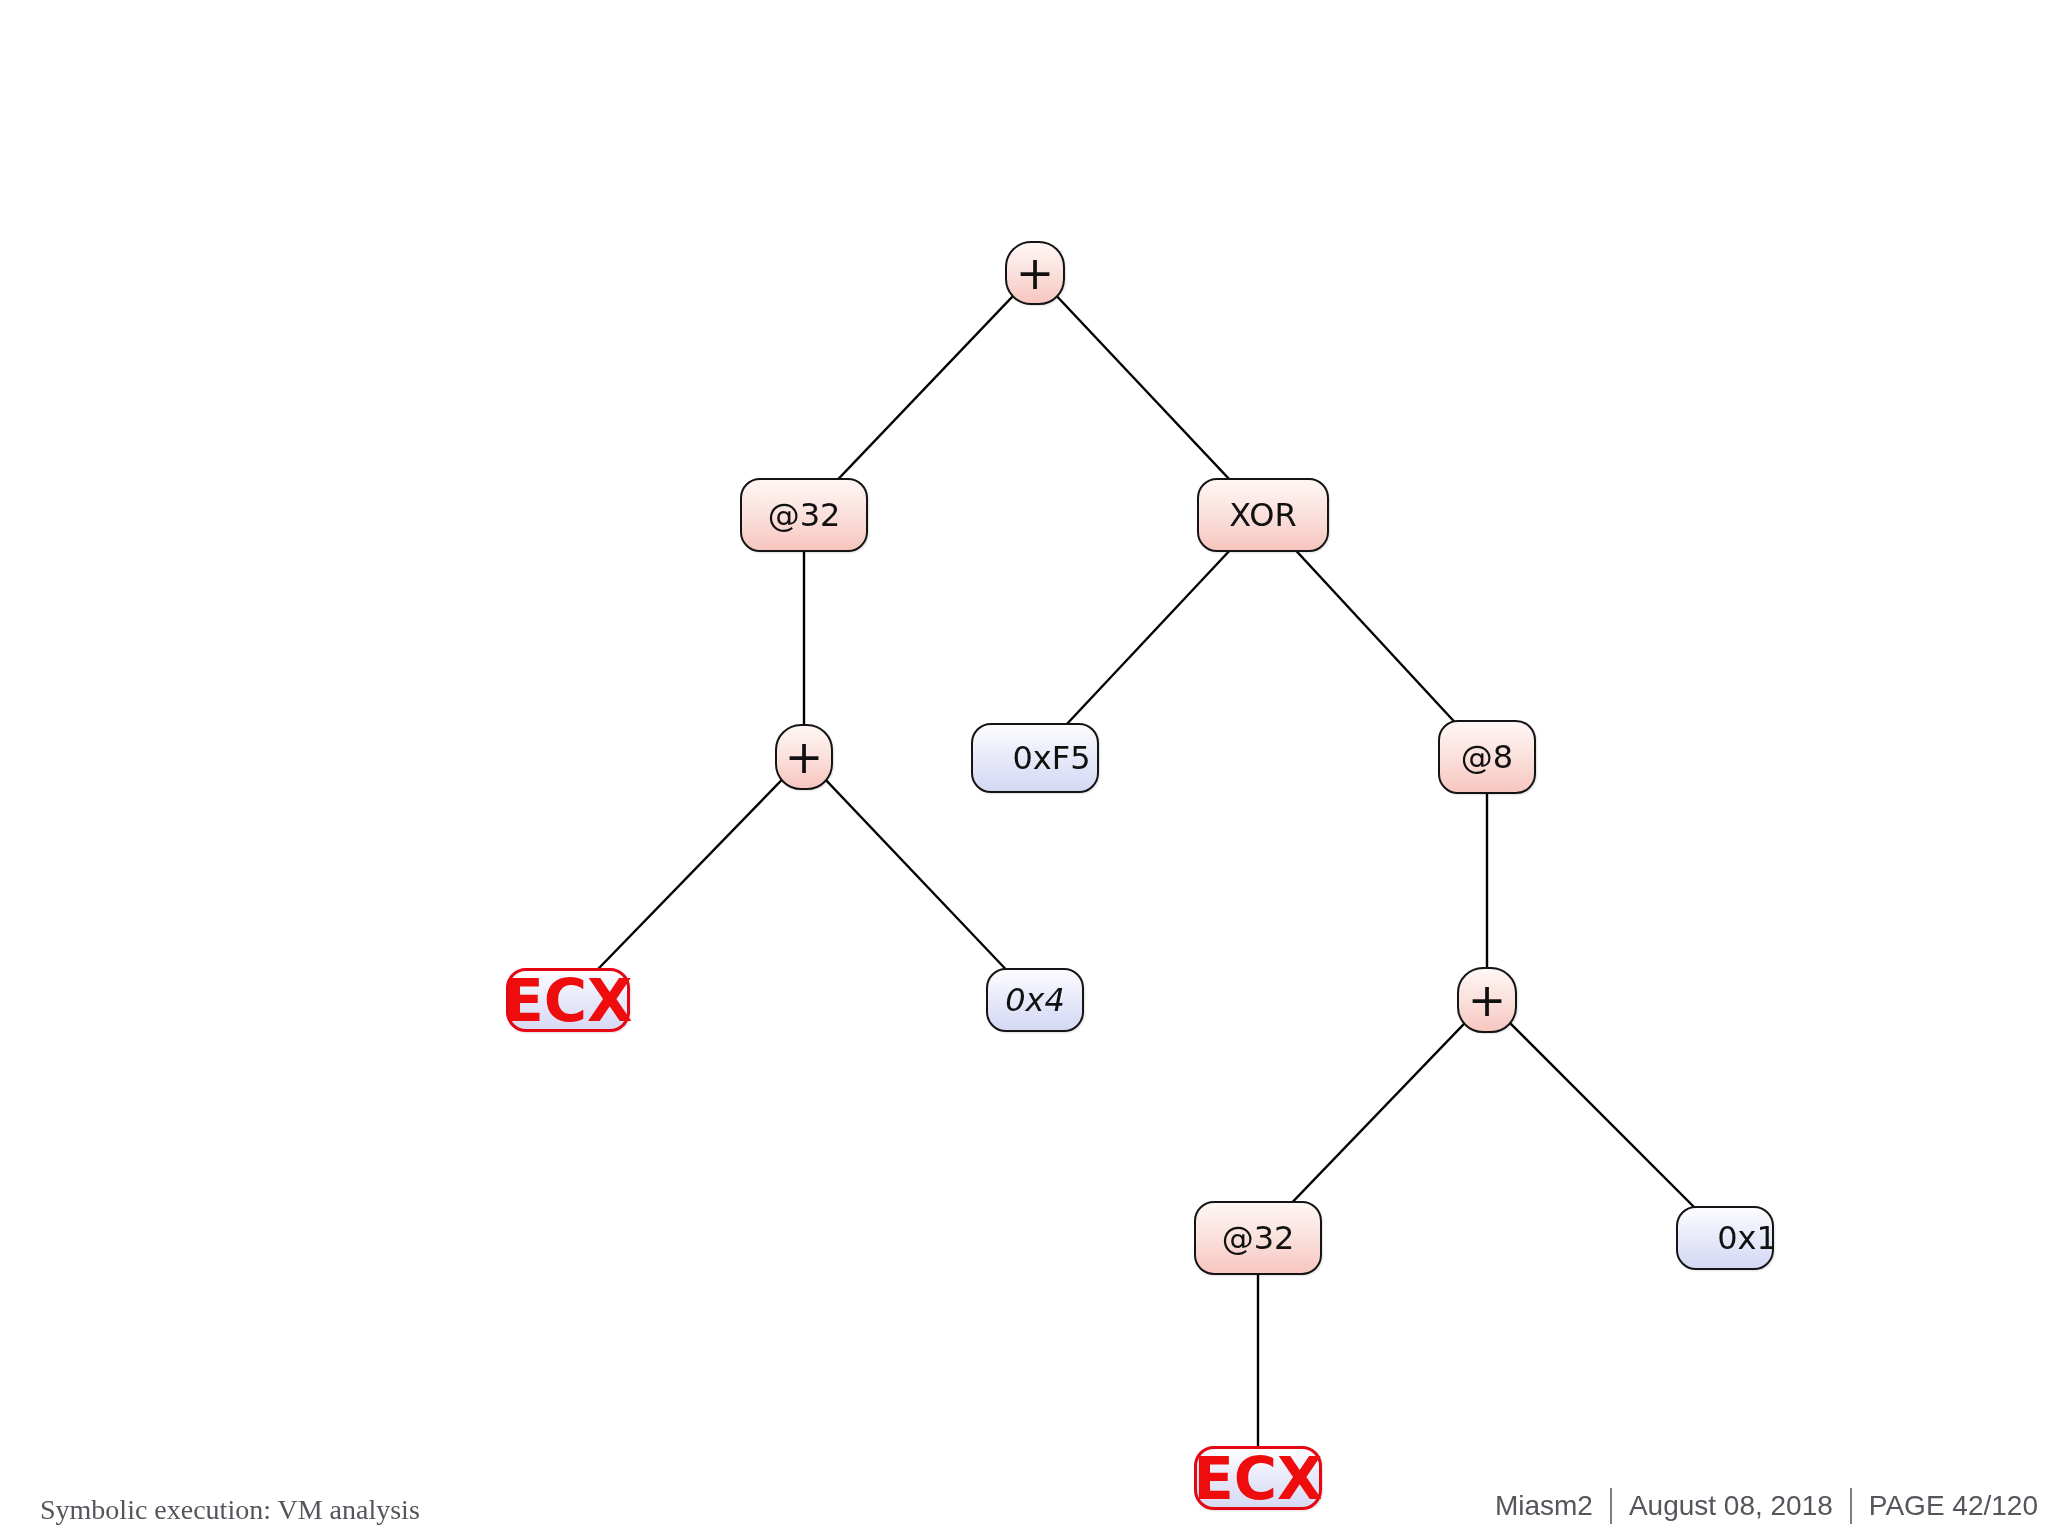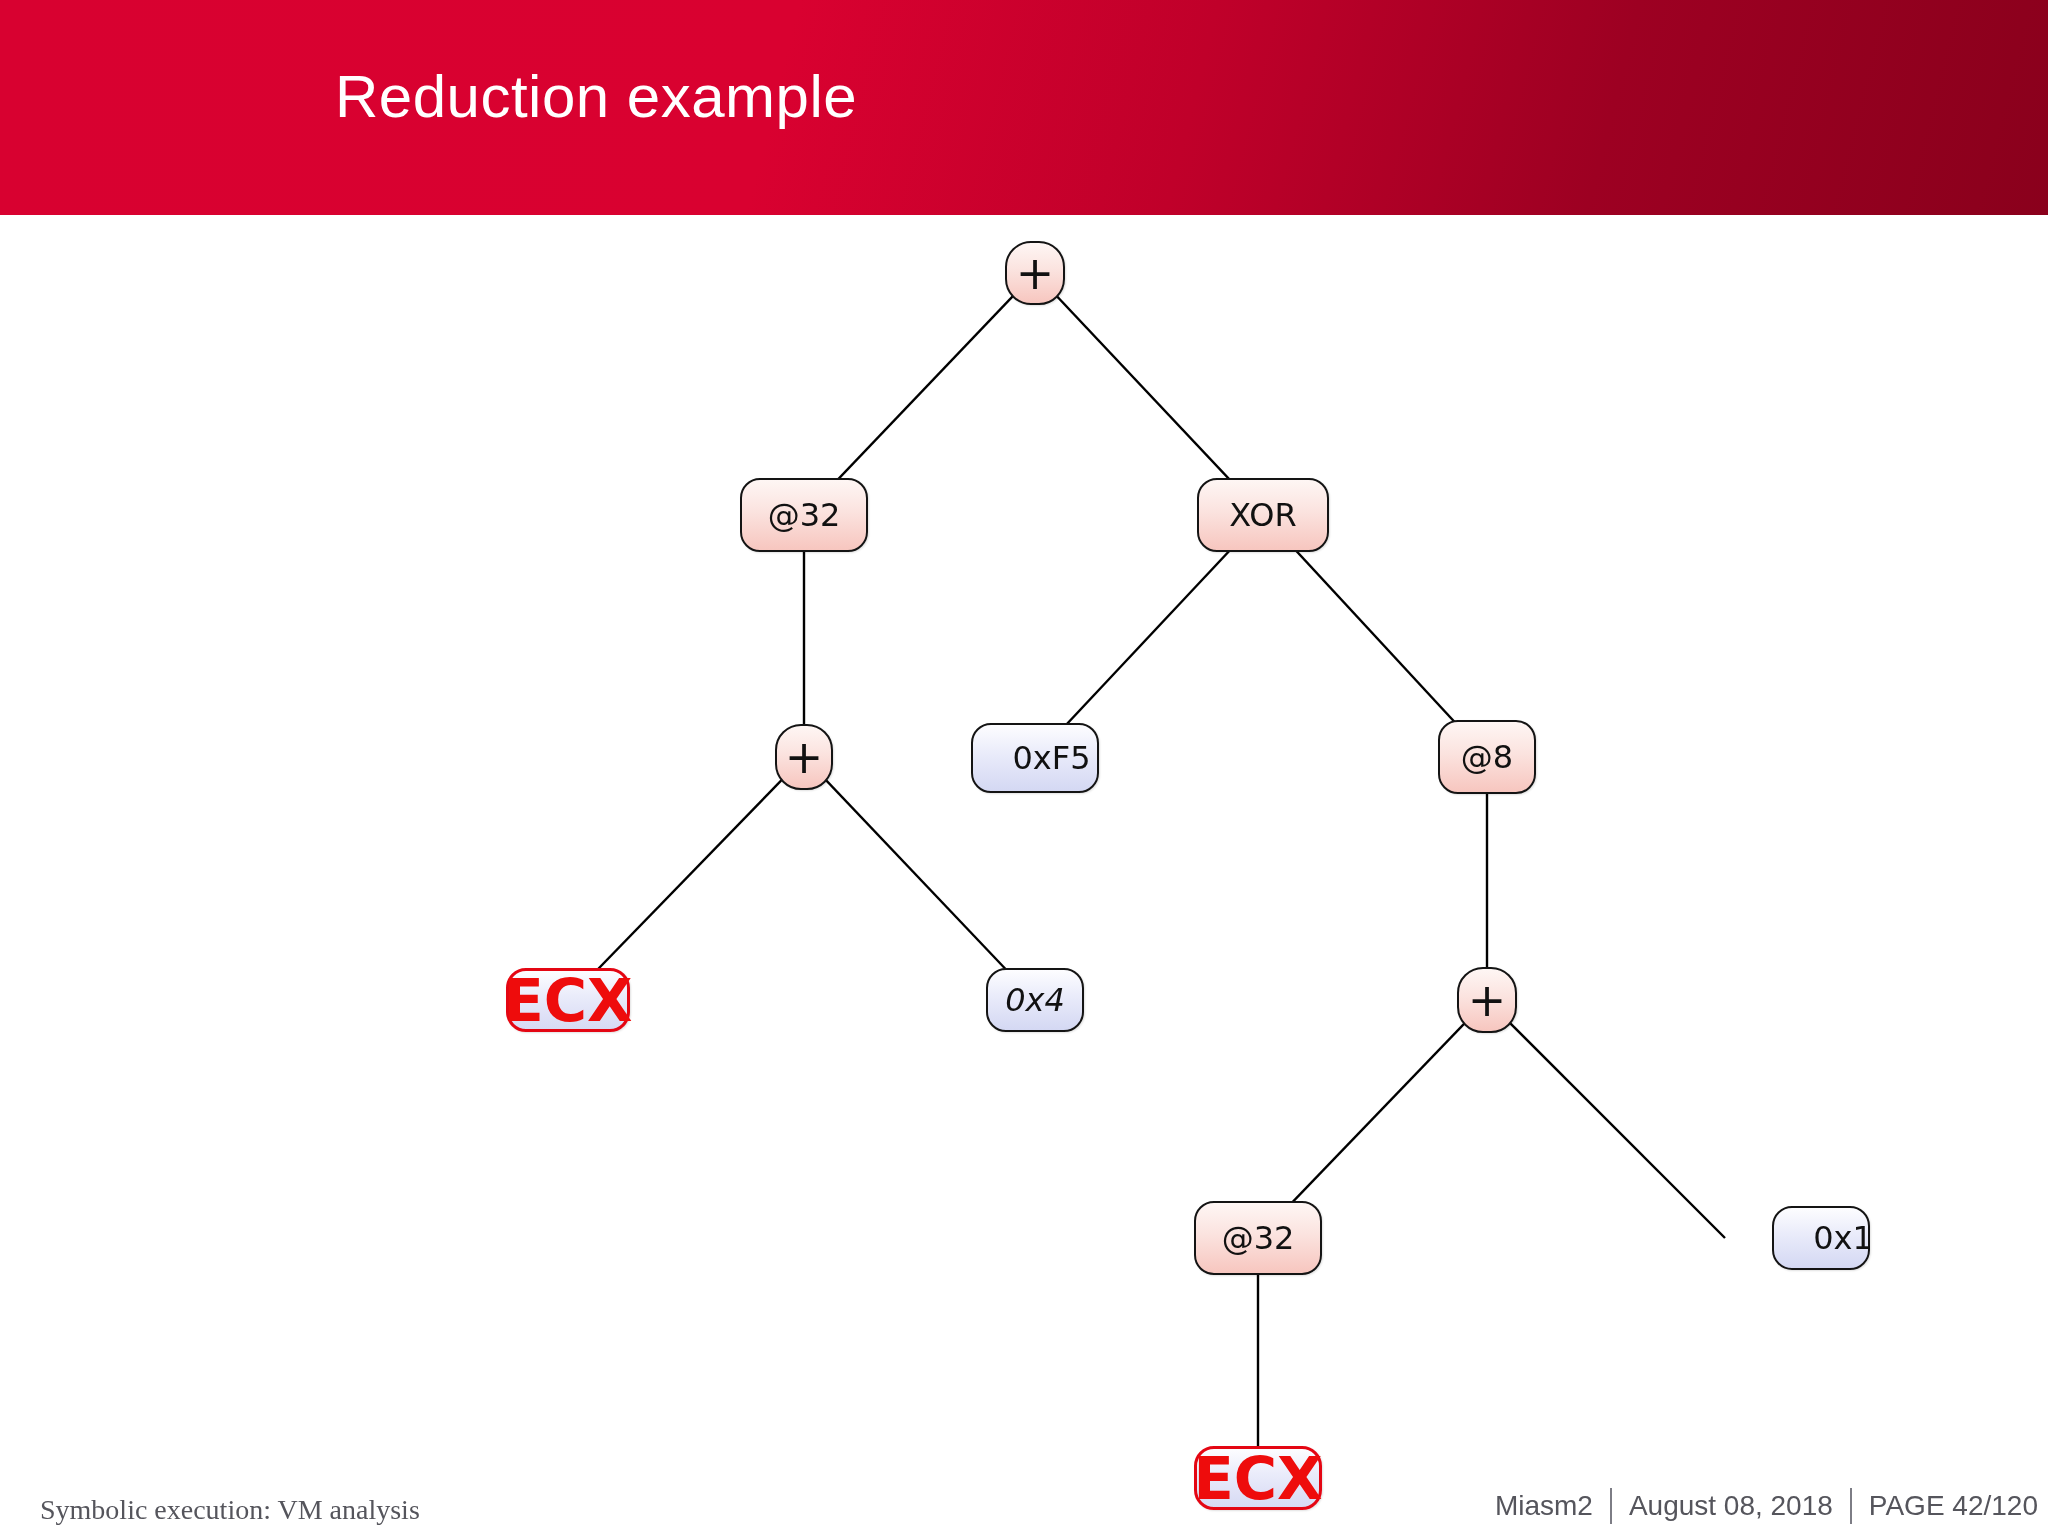--- a/index.html
+++ b/index.html
@@ -63,23 +63,20 @@
   .fsep {
     width: 2px; height: 36px; background: #7d7d85;
     margin: 0 17px; display: inline-block;
   }
 </style>
 </head>
 <body>
 
 <div class="slide">
 
-  <header class="banner">
-    <h1 class="title">Reduction example</h1>
-  </header>
 
   <main class="canvas">
 
     <svg class="edges" width="2048" height="1536" viewBox="0 0 2048 1536">
       <line x1="1035" y1="273" x2="804" y2="515"></line>
       <line x1="1035" y1="273" x2="1263" y2="515"></line>
       <line x1="804" y1="515" x2="804" y2="757"></line>
       <line x1="1263" y1="515" x2="1035" y2="758"></line>
       <line x1="1263" y1="515" x2="1487" y2="757"></line>
       <line x1="804" y1="757" x2="568" y2="1000"></line>
@@ -103,21 +100,21 @@
     <div class="node op" style="left:1438px; top:720px;  width:98px;  height:74px;">@8</div>
 
     <div class="node reg" style="left:506px;  top:968px;  width:124px; height:64px;">ECX</div>
 
     <div class="node const" style="left:986px;  top:968px;  width:98px;  height:64px;font-style:italic;">0x4</div>
 
     <div class="node op plus" style="left:1457px; top:967px;  width:60px;  height:66px;">+</div>
 
     <div class="node op" style="left:1194px; top:1201px; width:128px; height:74px;">@32</div>
 
-    <div class="node const" style="left:1772px; top:1206px; width:98px;  height:64px;padding-left:44px;">0x1</div>
+    <div class="node const" style="left:1676px; top:1206px; width:98px;  height:64px;padding-left:44px;">0x1</div>
 
     <div class="node reg" style="left:1194px; top:1446px; width:128px; height:64px;">ECX</div>
 
   </main>
 
   <footer>
     <div class="footer-left">Symbolic execution: VM analysis</div>
     <div class="footer-right">
       <span>Miasm2</span>
       <span class="fsep"></span>

